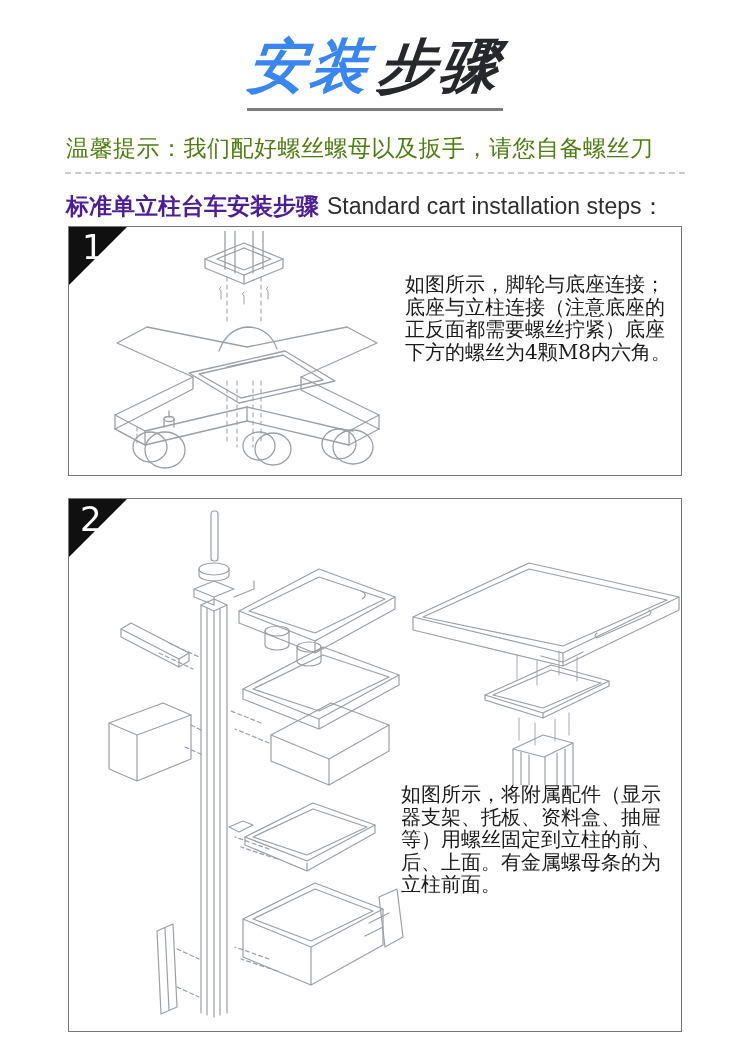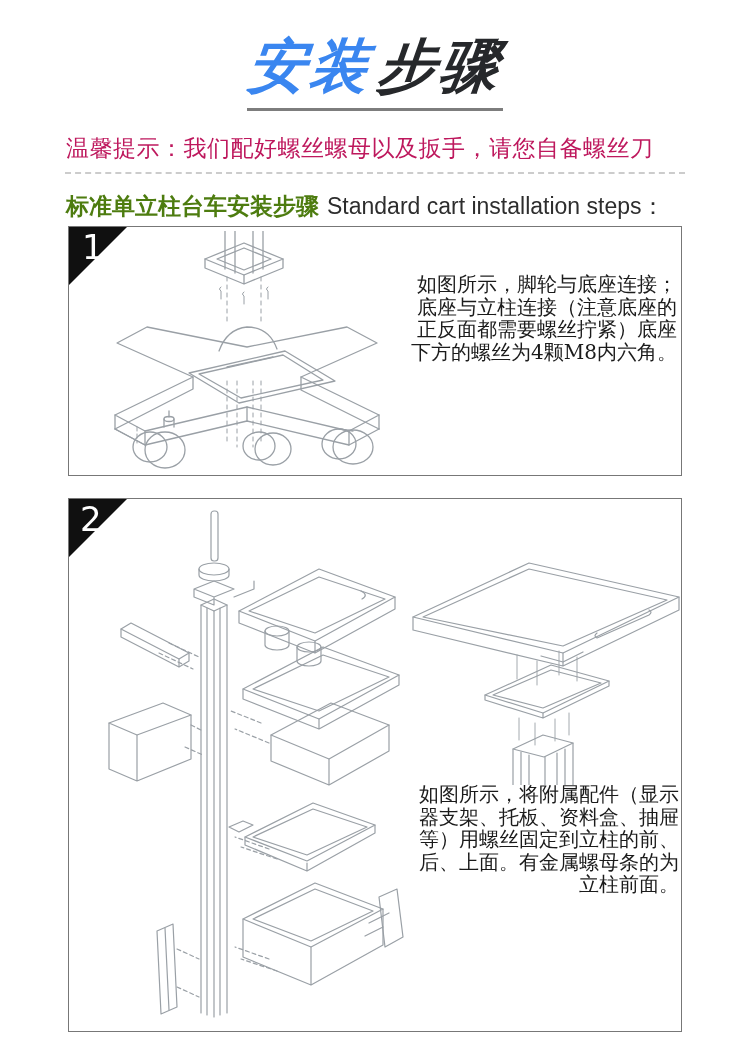--- a/index.html
+++ b/index.html
@@ -14,48 +14,48 @@
     transform:skewX(-6deg);white-space:nowrap;
   }
   .title .t-blue{color:#3a86f0;}
   .title .t-dark{color:#26282b;margin-left:6px;}
   .title-underline{
     position:absolute;top:108px;left:247px;width:256px;height:3px;background:#7d7d7d;
   }
   
   .notice{
     position:absolute;top:133px;left:66px;margin:0;
-    font-size:23px;font-weight:500;color:#be185d;letter-spacing:0.5px;white-space:nowrap;
+    font-size:23px;font-weight:500;color:#4d7c0f;letter-spacing:0.5px;white-space:nowrap;
   }
   .dashed-divider{
     position:absolute;top:172px;left:65px;width:620px;height:0;
     border-top:2px dashed #cccccc;
   }
   .section-heading{
     position:absolute;top:191px;left:66px;margin:0;white-space:nowrap;
   }
-  .section-heading .zh{font-size:23px;font-weight:600;color:#4d7c0f;}
+  .section-heading .zh{font-size:23px;font-weight:600;color:#4c1d95;}
   .section-heading .en{font-size:23px;font-weight:500;color:#2d2d2d;margin-left:8px;}
   
   .step-box{
     position:absolute;left:68px;width:612px;border:1.5px solid #777777;background:#ffffff;
   }
   .step1{top:226px;height:248px;}
   .step2{top:498px;height:532px;}
   .corner-badge{
     position:absolute;top:0;left:0;width:58px;height:58px;background:#101010;
     -webkit-clip-path:polygon(0 0,100% 0,0 100%);clip-path:polygon(0 0,100% 0,0 100%);
   }
   .step-text{position:absolute;}
   .step1 .step-text{left:336px;top:46px;width:272px;}
   .step2 .step-text{left:332px;top:284px;width:278px;}
   .zh-text{
     margin:0;white-space:pre-line;
     font-family:"DejaVu Serif","Liberation Serif",serif;
-    font-size:20px;line-height:22.5px;color:#1b1b1b;text-align:right;
+    font-size:20px;line-height:22.5px;color:#1b1b1b;
   }
   .en-text{
     margin:5px 0 0 0;white-space:pre-line;
     font-family:"DejaVu Sans Mono","Liberation Mono",monospace;
     font-size:12.5px;line-height:17px;color:#2e2e2e;
   }
   .drawing{position:absolute;}
   .drawing path,.drawing ellipse,.drawing rect,.drawing line{vector-effect:non-scaling-stroke;}
 </style>
 </head>

